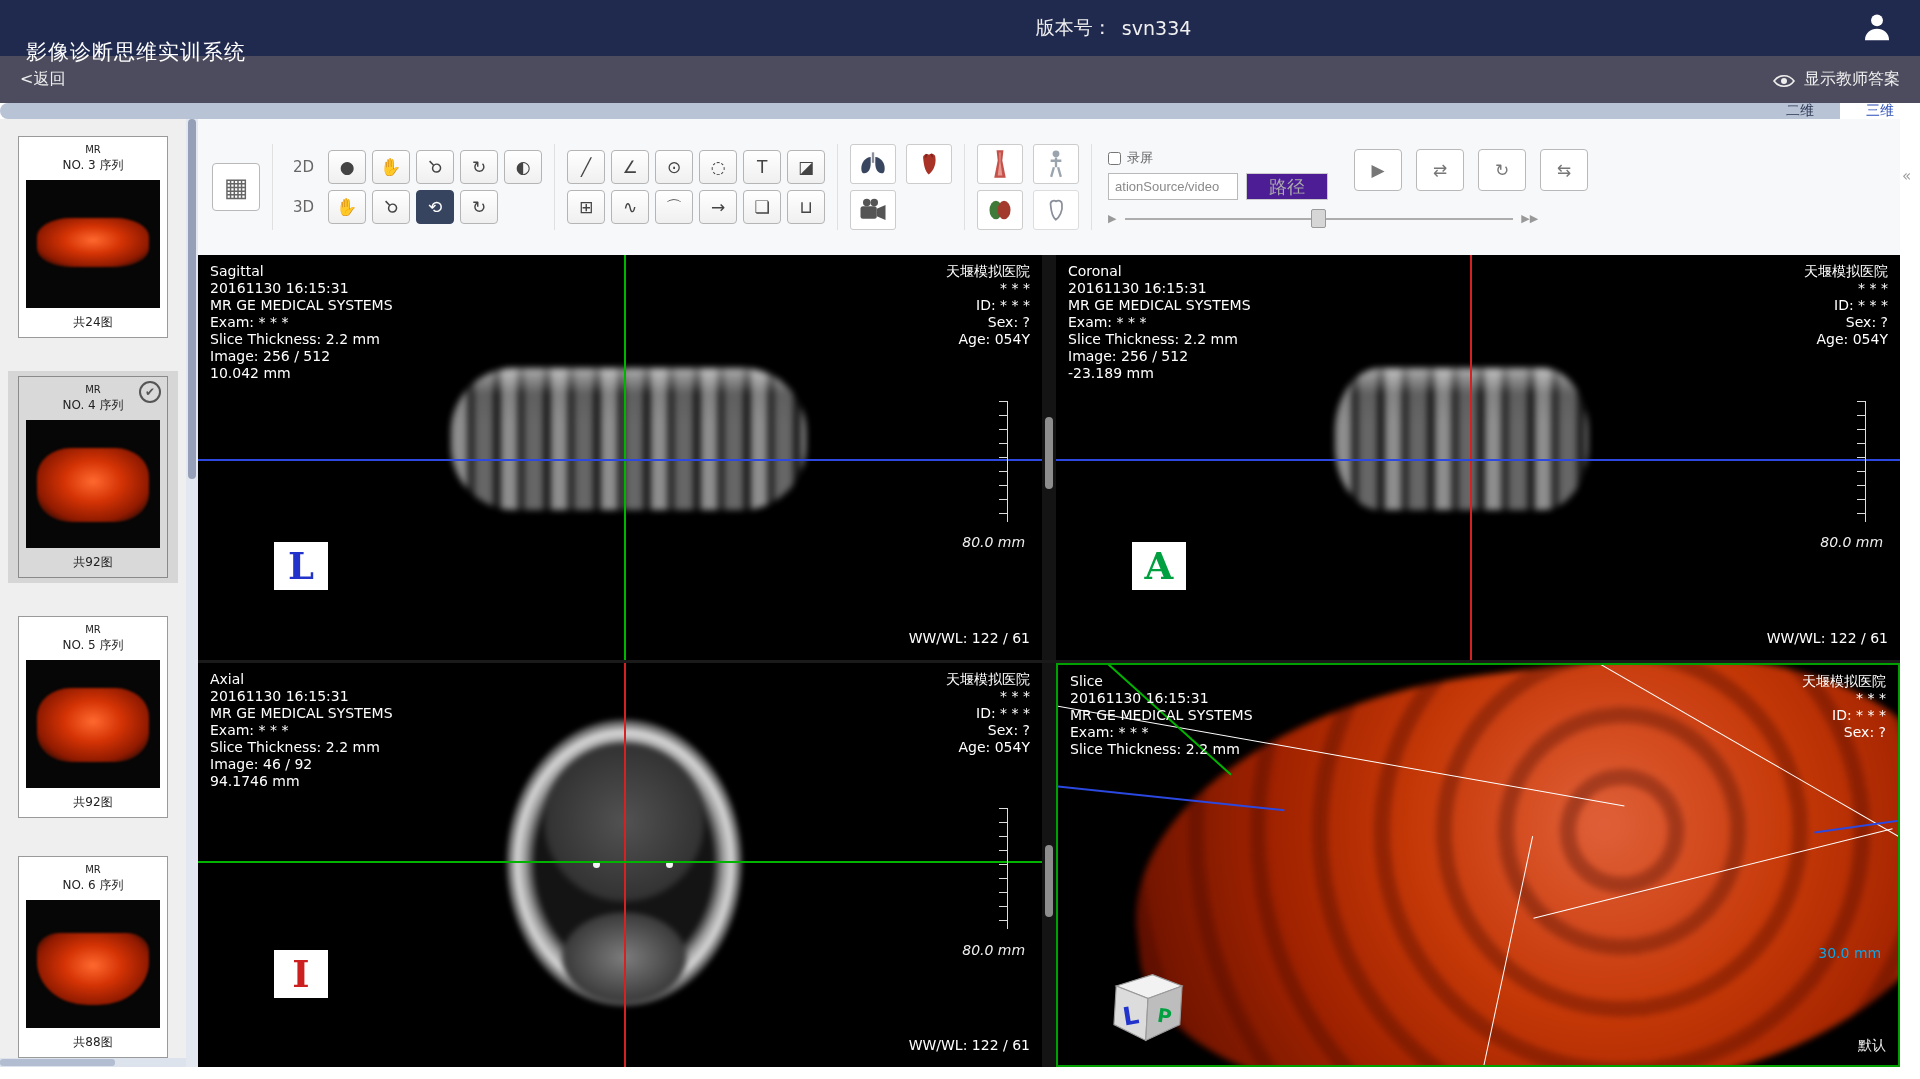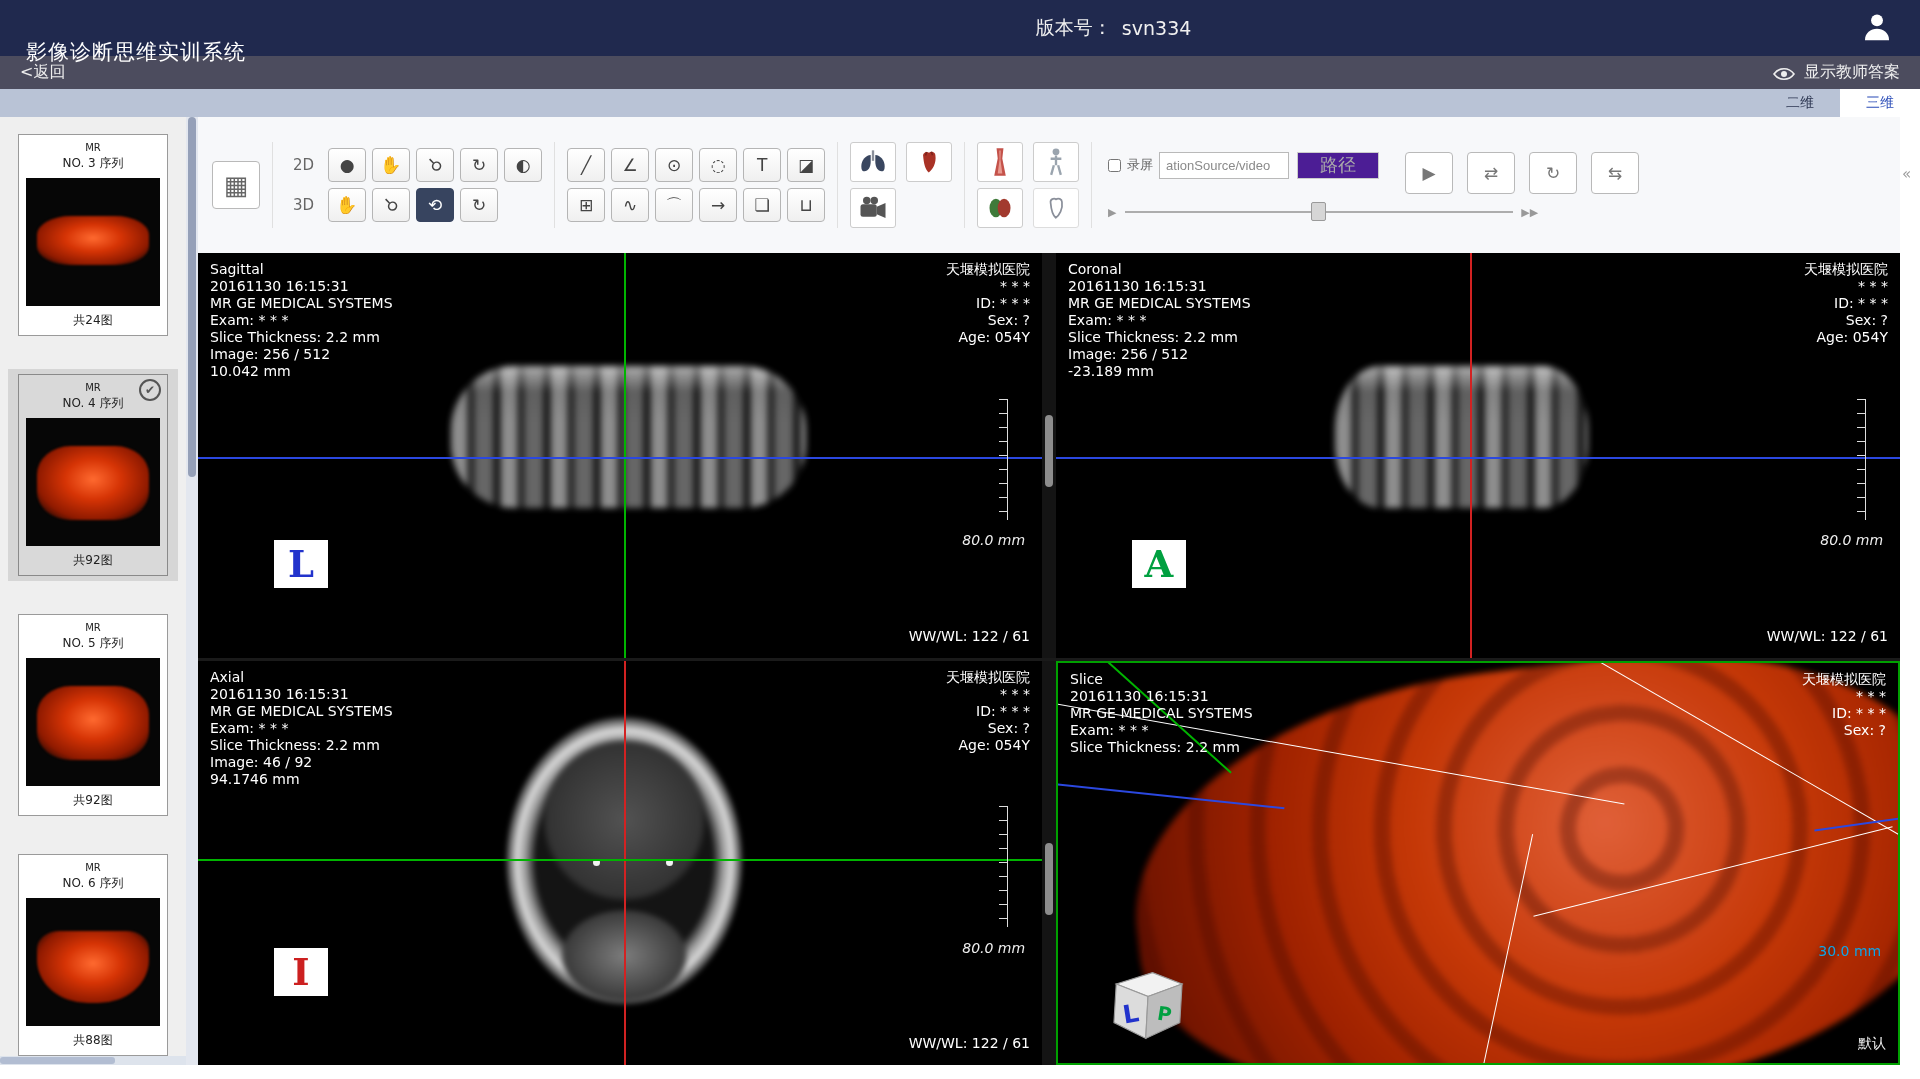--- a/index.html
+++ b/index.html
@@ -5,25 +5,25 @@
   * { box-sizing: border-box; margin: 0; padding: 0; }
   html,body { width:1920px; height:1079px; overflow:hidden; font-family:"DejaVu Sans","Liberation Sans",sans-serif; background:#fff; }
 
   
   .header { height:56px; background:var(--header_bg); color:#fff; display:flex; align-items:center; padding:0 26px; position:relative; }
   .header-title { font-size:21px; letter-spacing:1px;margin-top:48px; }
   .header-center { position:absolute; left:58%; transform:translateX(-50%); display:flex; align-items:center; gap:10px; font-size:19px; color:#f0f0f0; }
   .user-wrap { margin-left:auto; }
 
   
-  .subheader { height:33px; background:var(--subheader_bg); color:#eee; display:flex; align-items:center; padding:0 20px; font-size:16px; }
+  .subheader { height:47px; background:var(--subheader_bg); color:#eee; display:flex; align-items:center; padding:0 20px; font-size:16px; }
   .show-answer { margin-left:auto; display:flex; align-items:flex-end; gap:8px; cursor:pointer; }
 
   
-  .tabbar { height:28px; background:var(--tabbar_bg); display:flex; justify-content:flex-end; }
+  .tabbar { height:16px; background:var(--tabbar_bg); display:flex; justify-content:flex-end;border-radius:12px; }
   .tab { width:80px; display:flex; align-items:center; justify-content:center; font-size:14px; cursor:pointer; }
   .tab.inactive { color:#2b3550; }
   .tab.active { background:#fff; color:#2b4db8; }
 
   
   .content { display:flex; height:948px; }
 
   
   .sidebar { width:186px; background:#efefef; display:flex; flex-direction:column; align-items:center; gap:28px; padding-top:12px; position:relative; }
   .series-item { width:170px; display:flex; justify-content:center; padding:5px 0; }
@@ -58,21 +58,21 @@
   .tool-btn { width:38px; height:34px; border:1px solid #b5b5b5; border-radius:4px; background:linear-gradient(#ffffff,#efefef); color:#444; font-size:17px; display:flex; align-items:center; justify-content:center; cursor:pointer; }
   .tool-btn.selected { background:var(--selected_tool_bg); border-color:var(--selected_tool_bg); color:#fff; }
   .rot135 { display:inline-block; transform:rotate(135deg); }
   .measure-grid { display:grid; grid-template-columns:repeat(6,auto); gap:6px 6px; }
   .organ-grid { display:grid; grid-template-columns:repeat(2,auto); gap:6px 10px; }
   .organ-btn { width:46px; height:40px; border:1px solid #ccc; border-radius:3px; background:#fff; display:flex; align-items:center; justify-content:center; cursor:pointer; }
   .organ-btn.noborder { border-color:#ddd; }
 
   .media-group { display:flex; flex-direction:column; gap:12px; margin-left:4px; }
   .media-top { display:flex; align-items:flex-start; gap:26px; }
-  .record-col { display:flex; flex-direction:row; gap:6px; }
+  .record-col { display:flex; flex-direction:column; gap:6px; }
   .record-row { display:flex; align-items:center; gap:6px; font-size:13px; color:#666; }
   .record-row input[type=checkbox]{ width:13px; height:13px; }
   .video-row { display:flex; gap:8px; }
   .video-input { width:130px; height:27px; border:1px solid #b9b9b9; padding:0 6px; font-size:13px; color:#8a8a8a; background:#fff; }
   .path-btn { height:27px; padding:0 22px; border:1px solid #ccc; background:#4c1d95; color:#aaa; font-size:18px; cursor:default; }
   .play-row { display:flex; gap:14px; }
   .play-btn { width:48px; height:42px; border:1px solid #b9b9b9; border-radius:4px; background:#fff; color:#777; font-size:17px; display:flex; align-items:center; justify-content:center; cursor:pointer; }
   .slider-row { display:flex; align-items:center; gap:8px; width:430px; color:#999; font-size:11px; }
   .slider-track { flex:1; height:2px; background:#adadad; position:relative; }
   .slider-handle { position:absolute; left:48%; top:-9px; width:15px; height:19px; background:#d6d6d6; border:1px solid #9a9a9a; border-radius:2px; cursor:pointer; }

